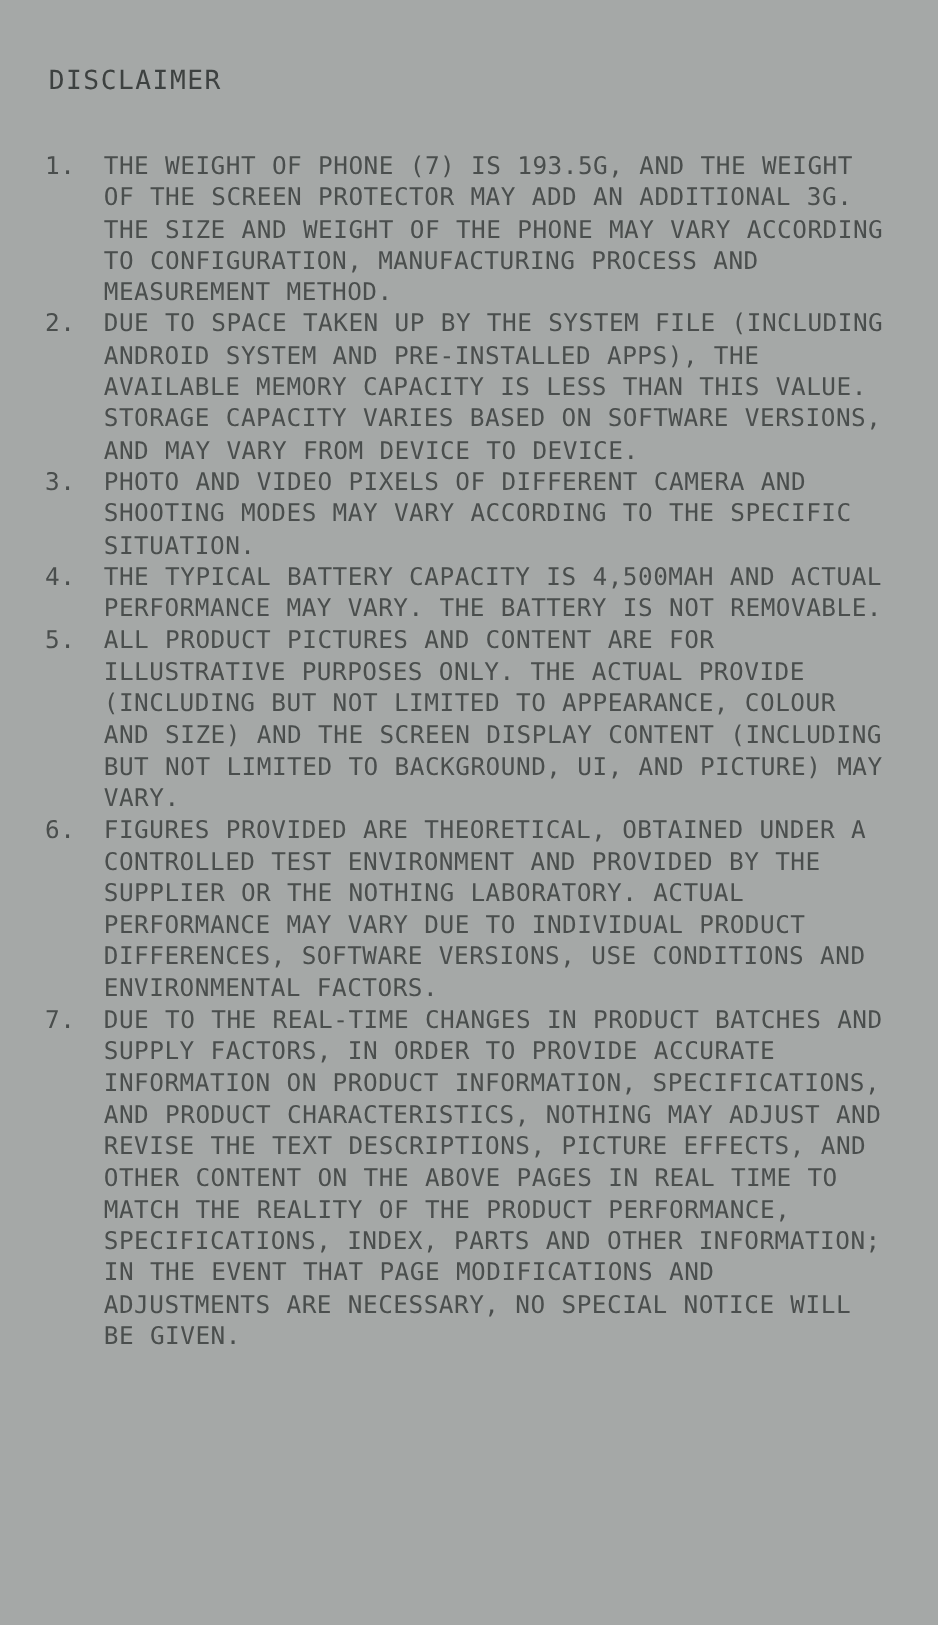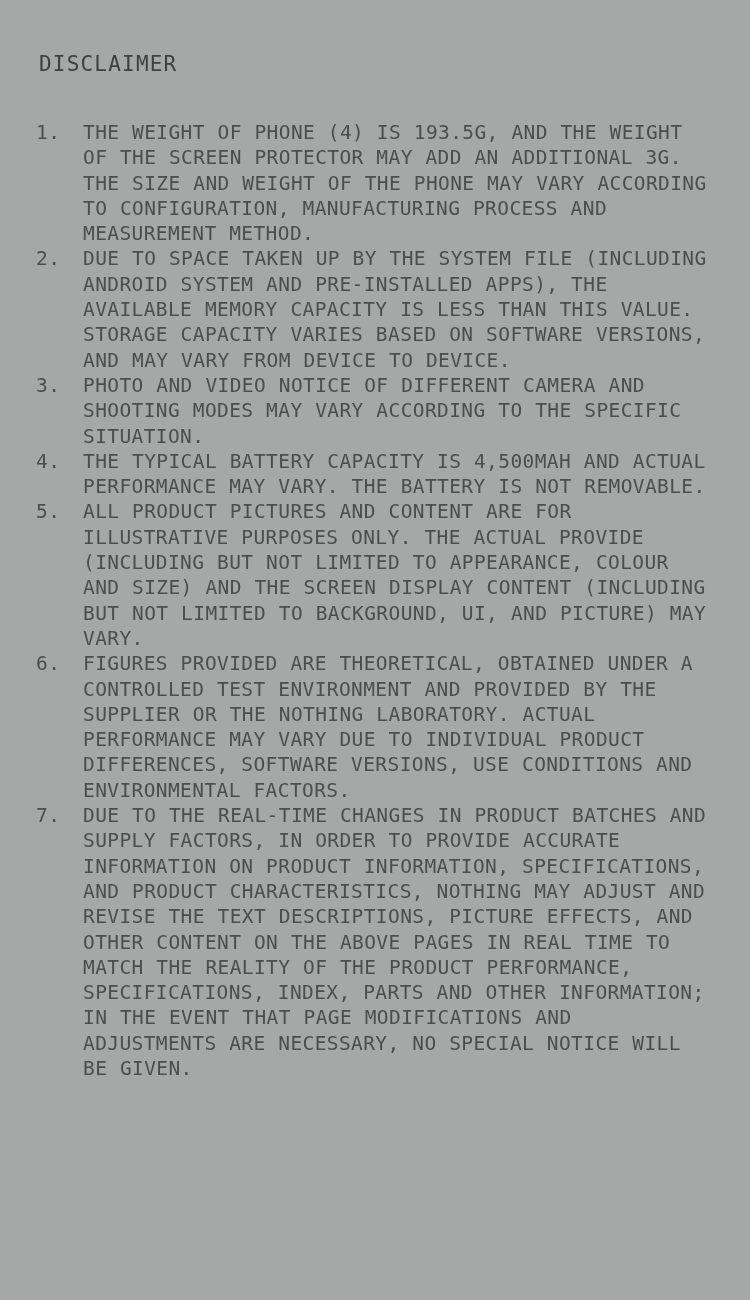--- a/index.html
+++ b/index.html
@@ -57,29 +57,29 @@
 </style>
 </head>
 <body>
 
 <div class="page">
   <h1 class="title">DISCLAIMER</h1>
 
   <ol class="disclaimer-list">
     <li>
       <span class="item-num">1.</span>
-      <span class="item-text">THE WEIGHT OF PHONE (4) IS 193.5G, AND THE WEIGHT OF THE SCREEN PROTECTOR MAY ADD AN ADDITIONAL 3G. THE SIZE AND WEIGHT OF THE PHONE MAY VARY ACCORDING TO CONFIGURATION, MANUFACTURING PROCESS AND MEASUREMENT METHOD.</span>
+      <span class="item-text">THE WEIGHT OF PHONE (7) IS 193.5G, AND THE WEIGHT OF THE SCREEN PROTECTOR MAY ADD AN ADDITIONAL 3G. THE SIZE AND WEIGHT OF THE PHONE MAY VARY ACCORDING TO CONFIGURATION, MANUFACTURING PROCESS AND MEASUREMENT METHOD.</span>
     </li>
     <li>
       <span class="item-num">2.</span>
       <span class="item-text">DUE TO SPACE TAKEN UP BY THE SYSTEM FILE (INCLUDING ANDROID SYSTEM AND PRE-INSTALLED APPS), THE AVAILABLE MEMORY CAPACITY IS LESS THAN THIS VALUE. STORAGE CAPACITY VARIES BASED ON SOFTWARE VERSIONS, AND MAY VARY FROM DEVICE TO DEVICE.</span>
     </li>
     <li>
       <span class="item-num">3.</span>
-      <span class="item-text">PHOTO AND VIDEO NOTICE OF DIFFERENT CAMERA AND SHOOTING MODES MAY VARY ACCORDING TO THE SPECIFIC SITUATION.</span>
+      <span class="item-text">PHOTO AND VIDEO PIXELS OF DIFFERENT CAMERA AND SHOOTING MODES MAY VARY ACCORDING TO THE SPECIFIC SITUATION.</span>
     </li>
     <li>
       <span class="item-num">4.</span>
       <span class="item-text">THE TYPICAL BATTERY CAPACITY IS 4,500MAH AND ACTUAL PERFORMANCE MAY VARY. THE BATTERY IS NOT REMOVABLE.</span>
     </li>
     <li>
       <span class="item-num">5.</span>
       <span class="item-text">ALL PRODUCT PICTURES AND CONTENT ARE FOR ILLUSTRATIVE PURPOSES ONLY. THE ACTUAL PROVIDE (INCLUDING BUT NOT LIMITED TO APPEARANCE, COLOUR AND SIZE) AND THE SCREEN DISPLAY CONTENT (INCLUDING BUT NOT LIMITED TO BACKGROUND, UI, AND PICTURE) MAY VARY.</span>
     </li>
     <li>

